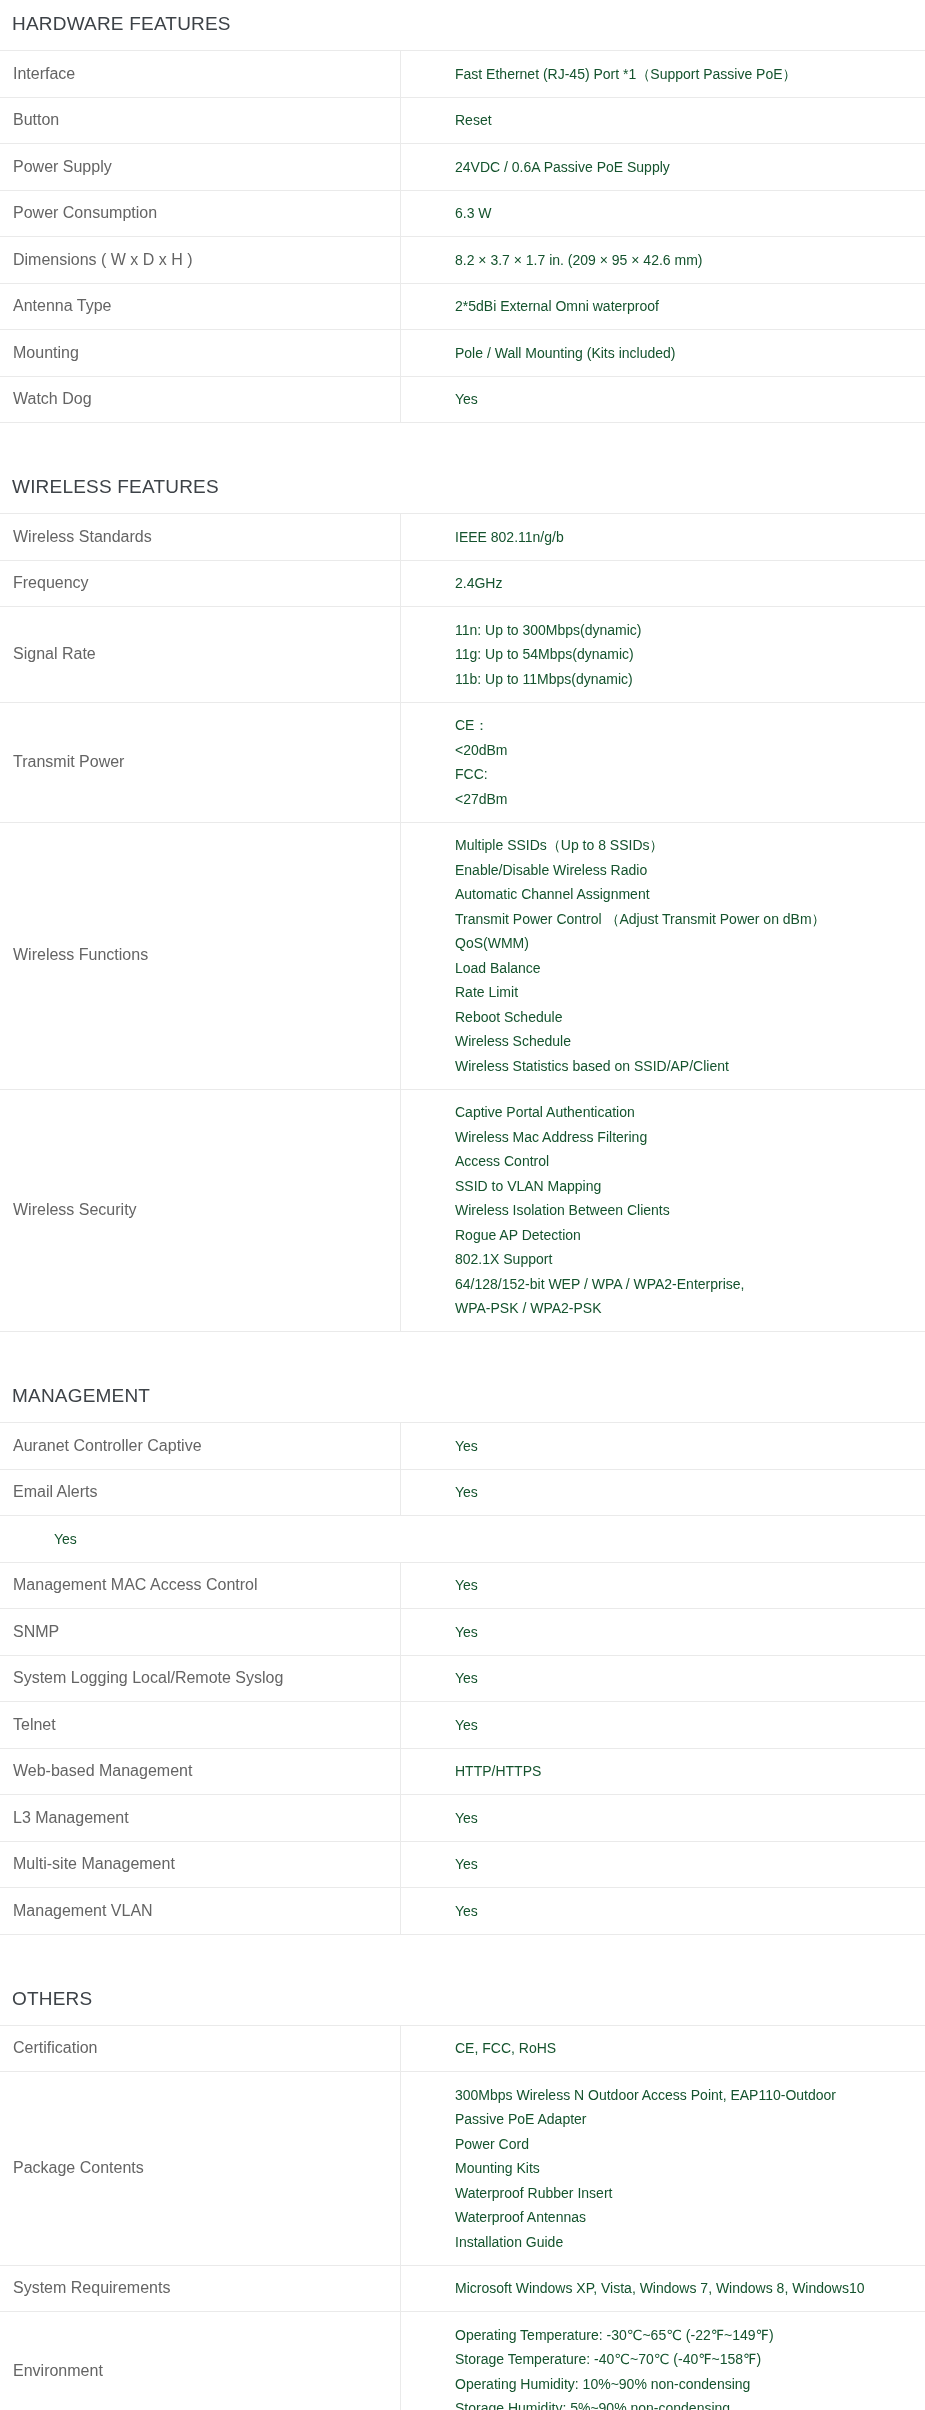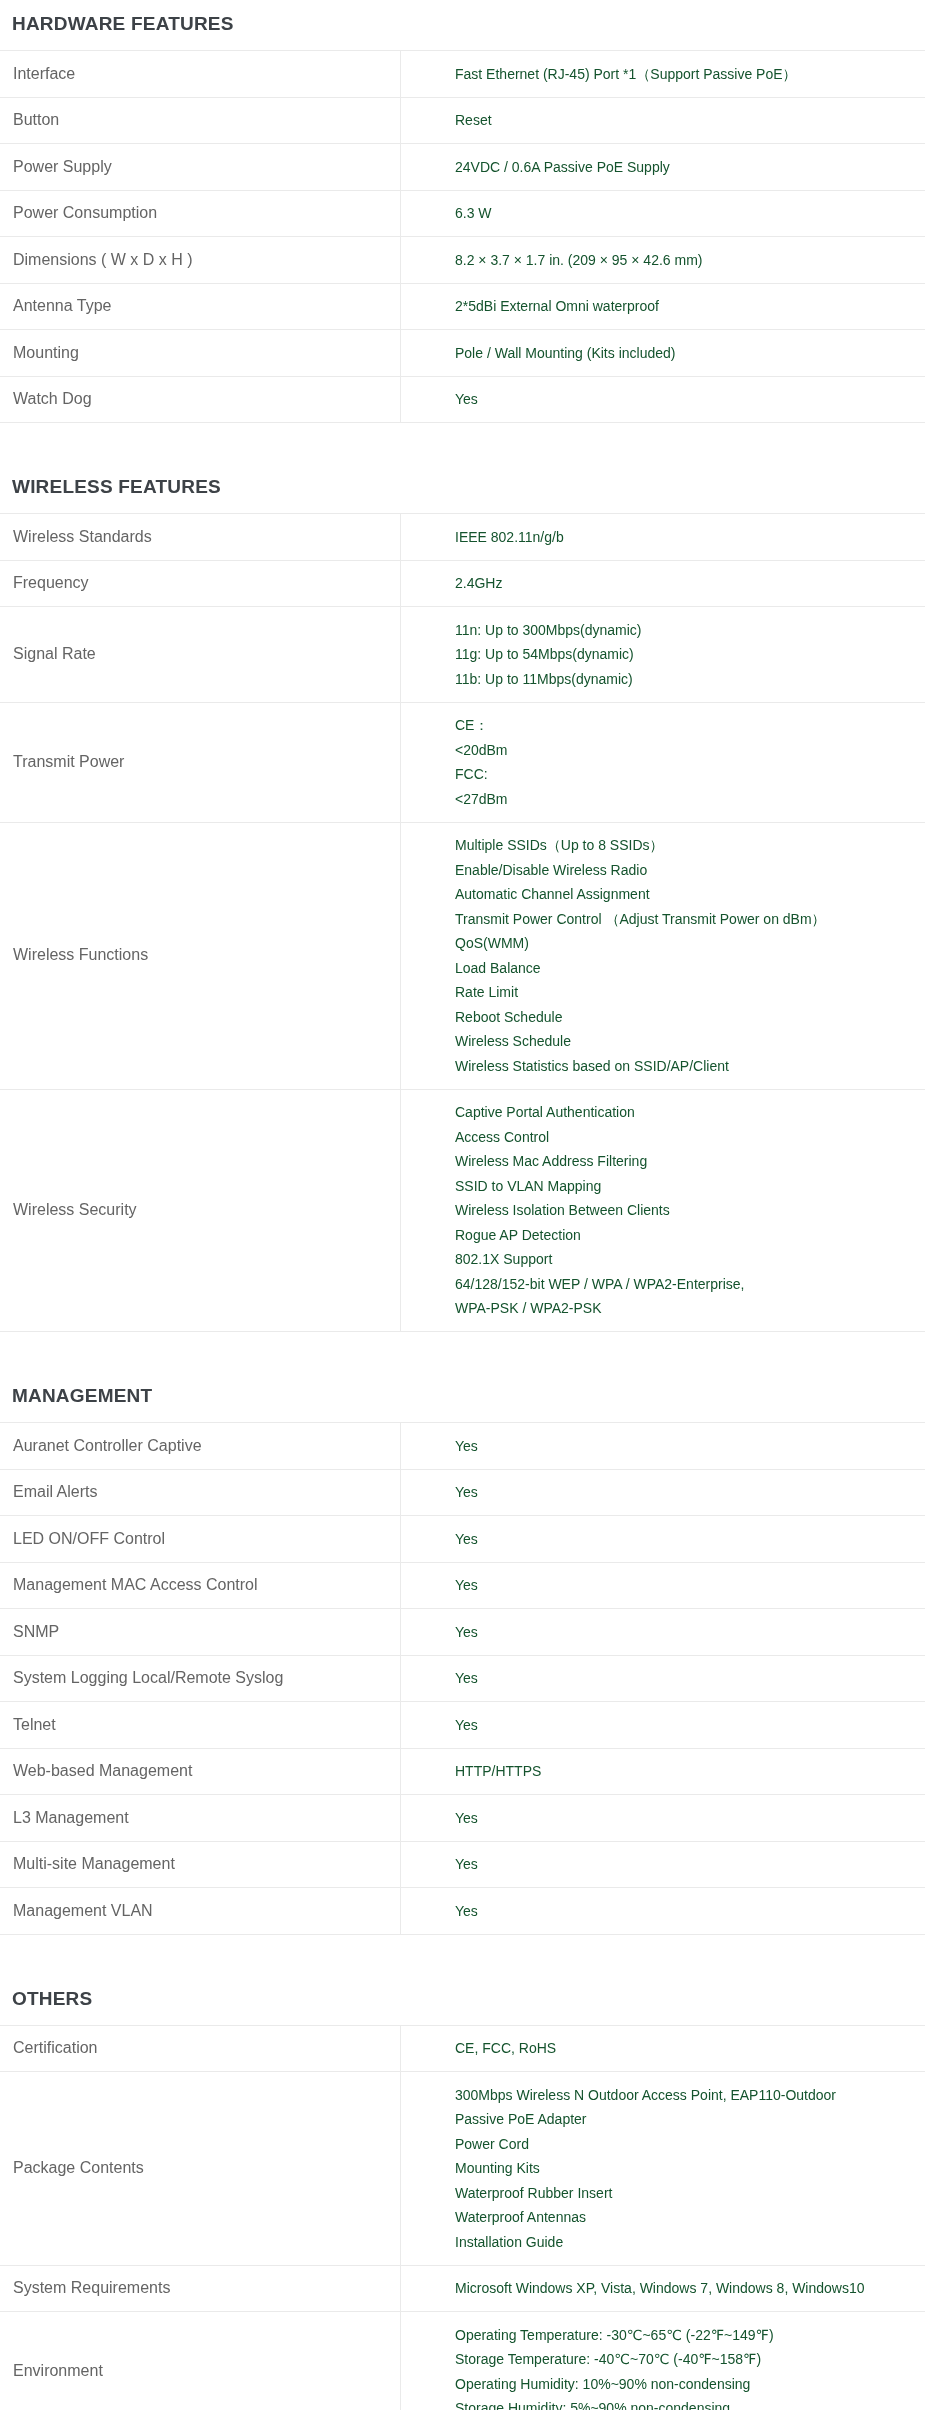--- a/index.html
+++ b/index.html
@@ -12,21 +12,21 @@
     font-family: "Liberation Sans", "DejaVu Sans", sans-serif;
     color: #646464;
     -webkit-font-smoothing: antialiased;
   }
   main.spec-page {
     width: 925px;
     padding-bottom: 2px;
   }
   .spec-section .section-title {
     font-size: 19px;
-    font-weight: 700;
+    font-weight: 400;
     color: #3d4247;
     letter-spacing: 0.2px;
     line-height: 26px;
     margin: 51px 0 13px 0;
     padding-left: 12px;
   }
   .spec-section:first-of-type .section-title {
     margin-top: 11px;
   }
   .spec-table {
@@ -165,22 +165,22 @@
             <div class="value-line">Rate Limit</div>
             <div class="value-line">Reboot Schedule</div>
             <div class="value-line">Wireless Schedule</div>
             <div class="value-line">Wireless Statistics based on SSID/AP/Client</div>
           </div>
         </div>
         <div class="spec-row">
           <div class="spec-label">Wireless Security</div>
           <div class="spec-value">
             <div class="value-line">Captive Portal Authentication</div>
+            <div class="value-line">Wireless Mac Address Filtering</div>
             <div class="value-line">Access Control</div>
-            <div class="value-line">Wireless Mac Address Filtering</div>
             <div class="value-line">SSID to VLAN Mapping</div>
             <div class="value-line">Wireless Isolation Between Clients</div>
             <div class="value-line">Rogue AP Detection</div>
             <div class="value-line">802.1X Support</div>
             <div class="value-line">64/128/152-bit WEP / WPA / WPA2-Enterprise,</div>
             <div class="value-line">WPA-PSK / WPA2-PSK</div>
           </div>
         </div>
       </div>
   </section>
@@ -194,21 +194,20 @@
             <div class="value-line">Yes</div>
           </div>
         </div>
         <div class="spec-row">
           <div class="spec-label">Email Alerts</div>
           <div class="spec-value">
             <div class="value-line">Yes</div>
           </div>
         </div>
         <div class="spec-row">
-          <div class="spec-label">LED ON/OFF Control</div>
           <div class="spec-value">
             <div class="value-line">Yes</div>
           </div>
         </div>
         <div class="spec-row">
           <div class="spec-label">Management MAC Access Control</div>
           <div class="spec-value">
             <div class="value-line">Yes</div>
           </div>
         </div>

